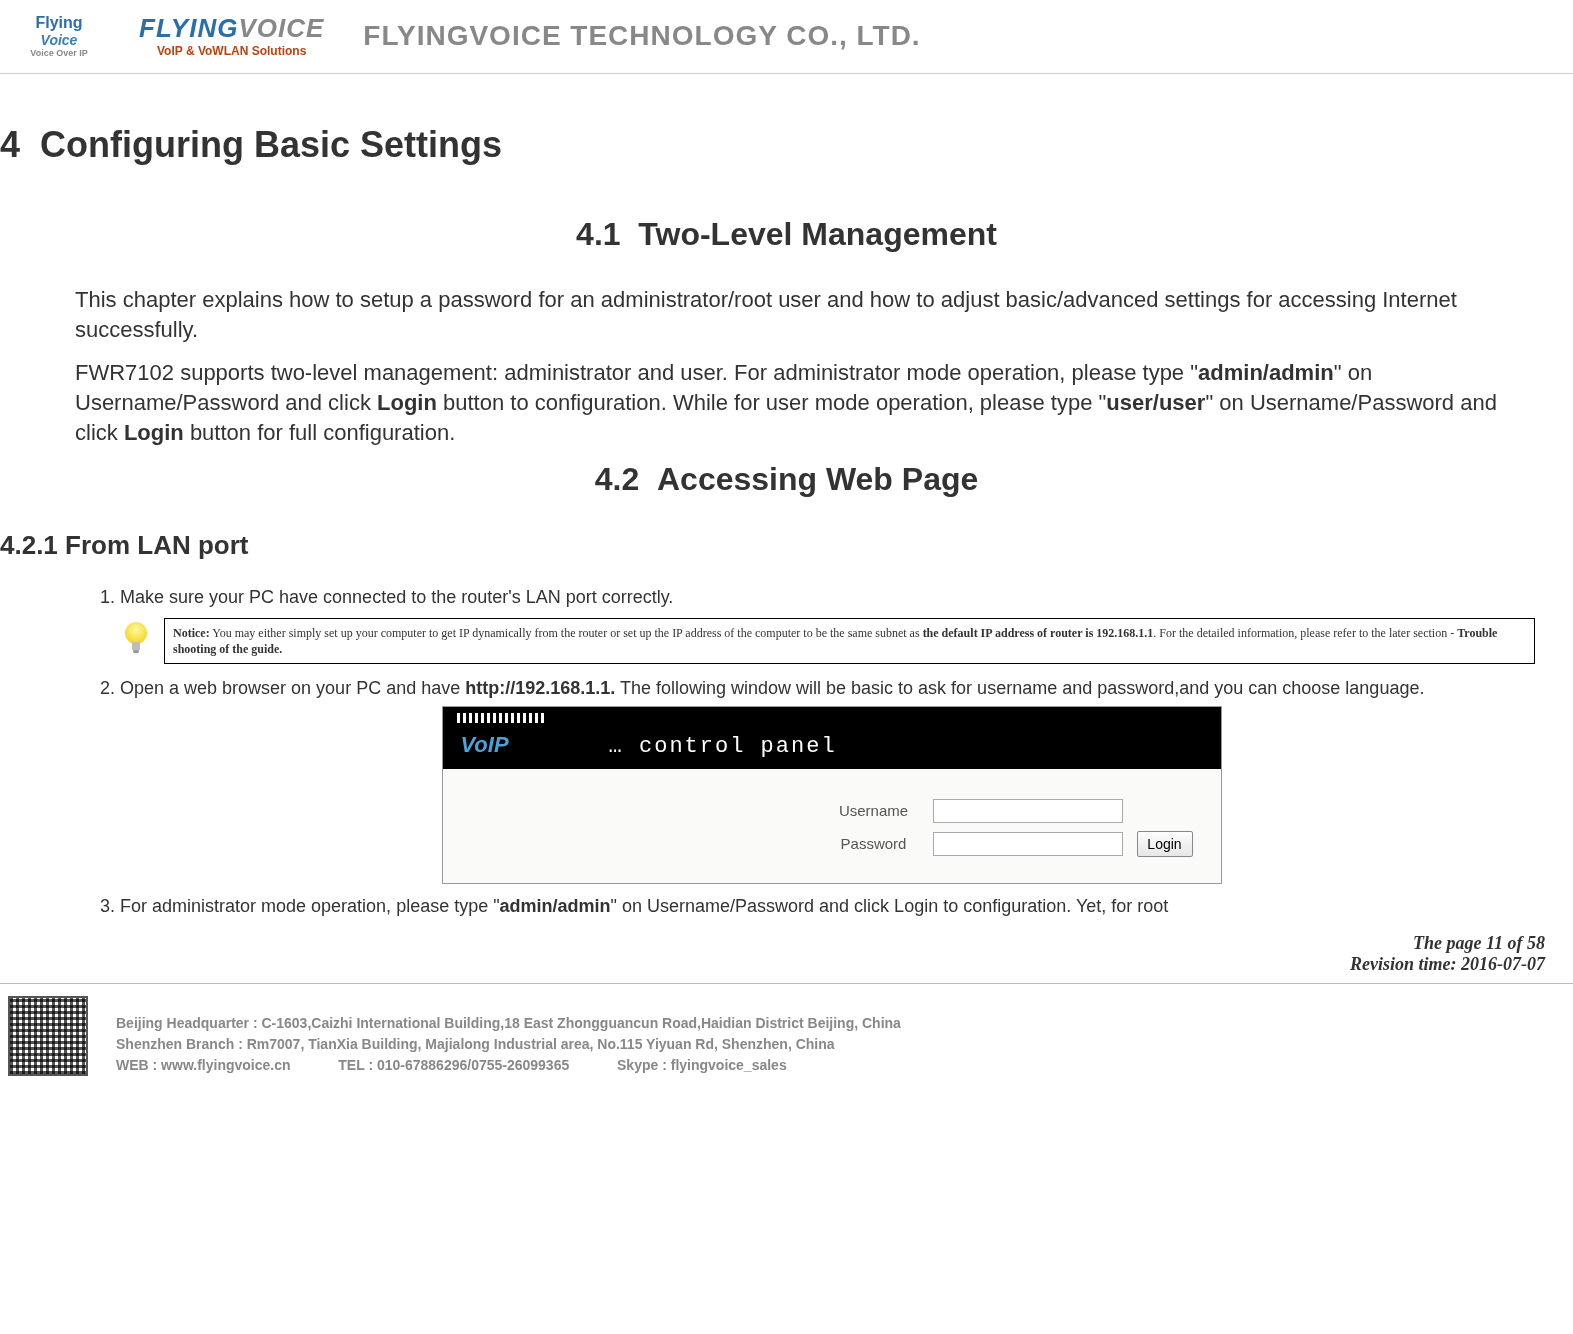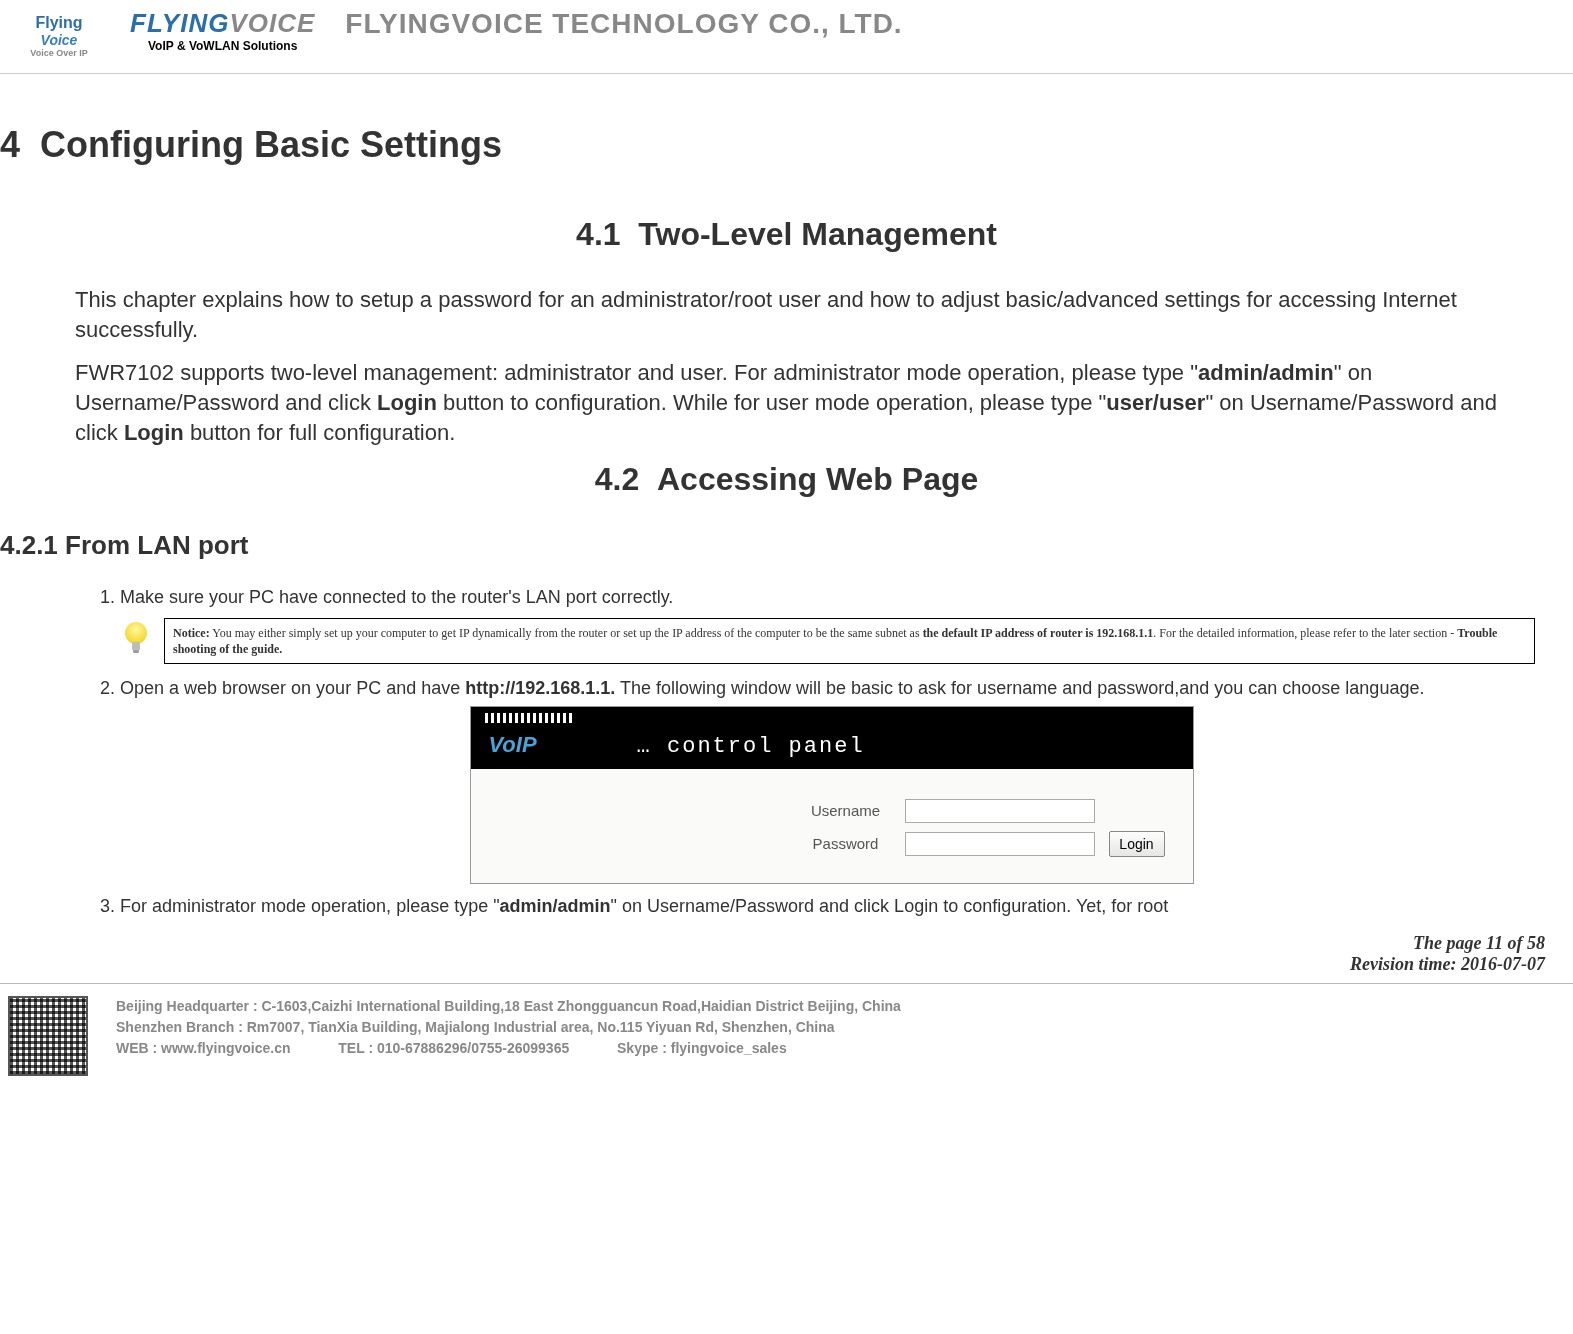--- a/index.html
+++ b/index.html
@@ -4,23 +4,24 @@
   <style>
     * { margin: 0; padding: 0; box-sizing: border-box; }
     body {
       font-family: Arial, Helvetica, sans-serif;
       width: 1573px;
       background: #fff;
       color: #333;
     }
     .page-header {
       display: flex;
-      align-items: flex-start;
+      align-items: center;
       padding: 8px 0 10px 0;
       border-bottom: 1px solid #ccc;
+      gap: 9px;
     }
     .logo-left {
       width: 118px;
       height: 55px;
       display: flex;
       flex-direction: column;
       align-items: center;
       justify-content: center;
       color: #2a6faa;
       font-weight: bold;
@@ -41,21 +42,21 @@
     .logo-mid .fv {
       font-size: 26px;
       font-weight: bold;
       font-style: italic;
       letter-spacing: 1px;
     }
     .logo-mid .fv .fly { color: #2a6faa; }
     .logo-mid .fv .voi { color: #888; }
     .logo-mid .sub {
       font-size: 12px;
-      color: #000000;
+      color: #c2410c;
       font-weight: bold;
       text-align: center;
     }
     .company-name {
       flex: 1;
       text-align: left;
       padding-left: 30px;
       font-size: 28px;
       font-weight: bold;
       color: #888;
@@ -128,21 +129,21 @@
       font-size: 12px;
       line-height: 1.35;
       flex: 1;
     }
     .login-panel-wrap {
       display: flex;
       justify-content: center;
       margin: 6px 0 6px 0;
     }
     .login-panel {
-      width: 724px;
+      width: 780px;
       background: #0369a1;
       border: 1px solid #999;
     }
     .lp-header {
       height: 62px;
       background: #000;
       display: flex;
       align-items: flex-end;
       padding: 0 18px 6px 18px;
       position: relative;
@@ -218,21 +219,21 @@
       font-weight: bold;
       font-size: 18px;
       color: #333;
     }
     .footer-divider {
       border-top: 1px solid #bbb;
       margin: 0 0 6px 0;
     }
     .page-footer {
       display: flex;
-      align-items: flex-start;
+      align-items: flex-end;
       padding: 6px 28px 18px 8px;
       color: #888;
       font-size: 14px;
     }
     .qr-icon {
       width: 80px;
       height: 80px;
       background:
         repeating-linear-gradient(0deg, #555 0 3px, transparent 3px 6px),
         repeating-linear-gradient(90deg, #555 0 3px, transparent 3px 6px);

